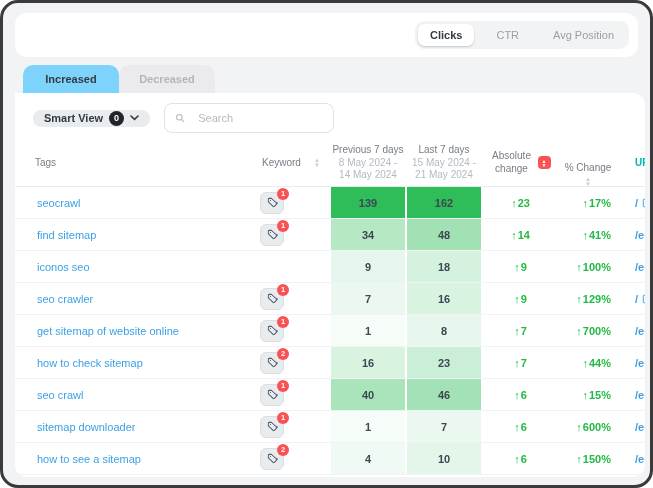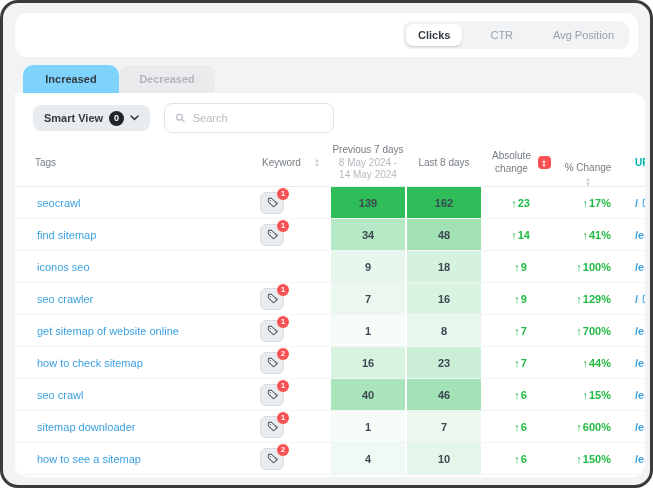--- a/index.html
+++ b/index.html
@@ -15,21 +15,21 @@
     display: flex; flex-direction: column;
   }
   
   .topbar {
     flex: 0 0 44px; margin: 10px 12px 0 12px;
     background: #ffffff; border-radius: 12px;
     display: flex; align-items: center; justify-content: flex-end;
     padding: 0 9px;
   }
   .metric-toggle {
-    display: flex; align-items: flex-start; gap: 16px;
+    display: flex; align-items: flex-start; gap: 10px;
     background: #f1f3f5; border-radius: 9px; padding: 3px;
   }
   .seg {
     border: none; background: transparent; color: #9aa1a8;
     font-size: 11px; padding: 5px 12px; border-radius: 7px;
     font-family: inherit; cursor: pointer; white-space: nowrap;
   }
   .seg.active {
     background: #ffffff; color: #343a40; font-weight: 700;
     box-shadow: 0 1px 2px rgba(0,0,0,.18);
@@ -48,30 +48,30 @@
     background: #ffffff; border-radius: 0 12px 12px 12px;
     overflow: hidden; display: flex; flex-direction: column;
   }
   .toolbar {
     display: flex; align-items: center; gap: 14px;
     padding: 10px 18px 6px 18px; flex: 0 0 46px;
   }
   .smart-view {
     display: flex; align-items: center; gap: 6px;
     background: #e9ecef; border: none; border-radius: 8px;
-    height: 26px; padding: 0 11px; font-size: 11px; font-weight: 700;
+    height: 17px; padding: 0 11px; font-size: 11px; font-weight: 700;
     color: #343a40; font-family: inherit; cursor: pointer;
   }
   .sv-badge {
     width: 15px; height: 15px; border-radius: 50%;
     background: #212529; color: #fff; font-size: 9px;
     display: flex; align-items: center; justify-content: center;
   }
   .search {
-    display: flex; align-items: center; gap: 7px;
+    display: flex; align-items: center; gap: 13px;
     border: 1px solid #dee2e6; border-radius: 8px;
     height: 30px; width: 170px; padding: 0 10px; background: #fff;
   }
   .search input {
     border: none; outline: none; width: 100%;
     font-size: 11px; color: #495057; font-family: inherit; background: transparent;
   }
   .search input::placeholder { color: #b3bac0; }
   
   .table-wrap { flex: 1 1 auto; overflow: hidden; }
@@ -179,21 +179,22 @@
           <span class="sort">
               <span>▲</span>
               <span>▼</span>
             </span>
         </div>
         <div class="th th-col">
           <span>Previous 7 days</span>
           <span class="sub">8 May 2024 - 14 May 2024</span>
         </div>
         <div class="th th-col">
-          <span>Last 8 days</span>
+          <span>Last 7 days</span>
+          <span class="sub">15 May 2024 - 21 May 2024</span>
         </div>
         <div class="th th-abs">
           <span class="lbl">Absolute change</span>
           <span class="red-sort">
               <span>▲</span>
               <span>▼</span>
             </span>
         </div>
         <div class="th th-pct">
           <span>% Change</span>

